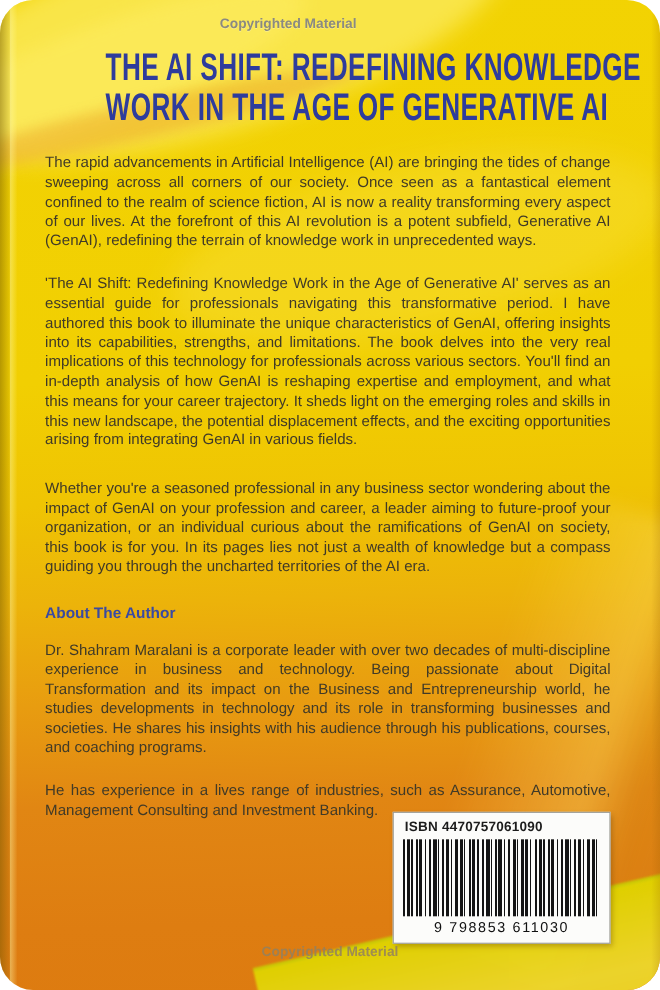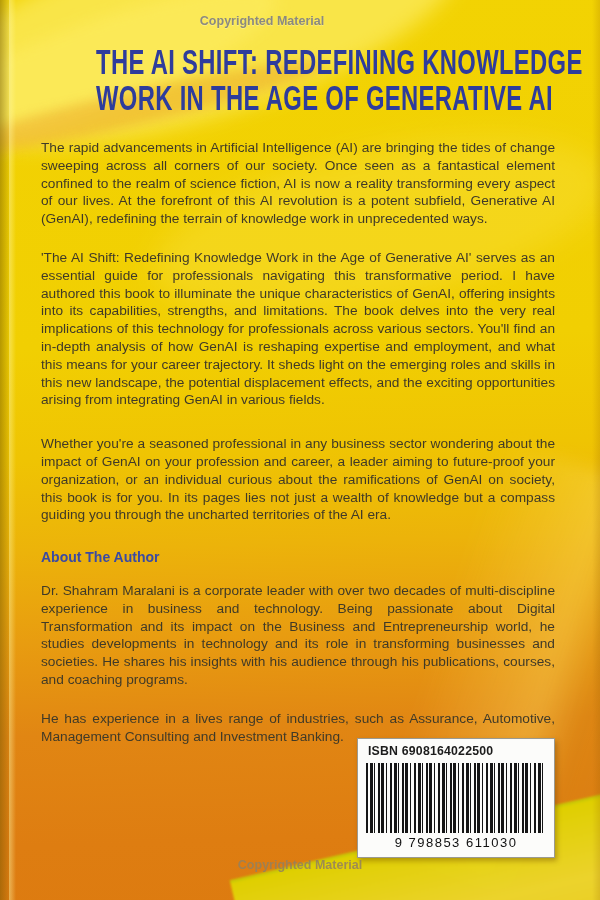--- a/index.html
+++ b/index.html
@@ -13,20 +13,21 @@
     overflow: hidden;
     background: linear-gradient(178deg,
       #f2d303 0%,
       #f1cf02 38%,
       #efc403 50%,
       #ecb30a 60%,
       #e89c10 70%,
       #e18613 80%,
       #de7d11 92%,
       #dd7b10 100%);
+    border-radius: 30px;
   }
 
   
   .decor { position: absolute; pointer-events: none; }
   .streak-a {
     top: -60px; left: -90px; width: 560px; height: 180px;
     background: rgba(255, 244, 130, 0.55);
     border-radius: 50%;
     transform: rotate(-16deg);
     filter: blur(10px);
@@ -216,21 +217,21 @@
     <p class="mb25">Whether you're a seasoned professional in any business sector wondering about the impact of GenAI on your profession and career, a leader aiming to future-proof your organization, or an individual curious about the ramifications of GenAI on society, this book is for you. In its pages lies not just a wealth of knowledge but a compass guiding you through the uncharted territories of the AI era.</p>
 
     <div class="about-heading">About The Author</div>
 
     <p>Dr. Shahram Maralani is a corporate leader with over two decades of multi-discipline experience in business and technology. Being passionate about Digital Transformation and its impact on the Business and Entrepreneurship world, he studies developments in technology and its role in transforming businesses and societies. He shares his insights with his audience through his publications, courses, and coaching programs.</p>
     <p style="margin-bottom:0;">He has experience in a lives range of industries, such as Assurance, Automotive, Management Consulting and Investment Banking.</p>
 
     <div class="final-row">
 
       <div class="barcode-box">
-        <div class="isbn-label">ISBN 6908164022500</div>
+        <div class="isbn-label">ISBN 4470757061090</div>
         <div class="code-row">
           <div class="ean-col">
             <div class="bars-main"></div>
             <div class="ean-digits">9 798853 611030</div>
           </div>
         </div>
       </div>
     </div>
   </div>
 

